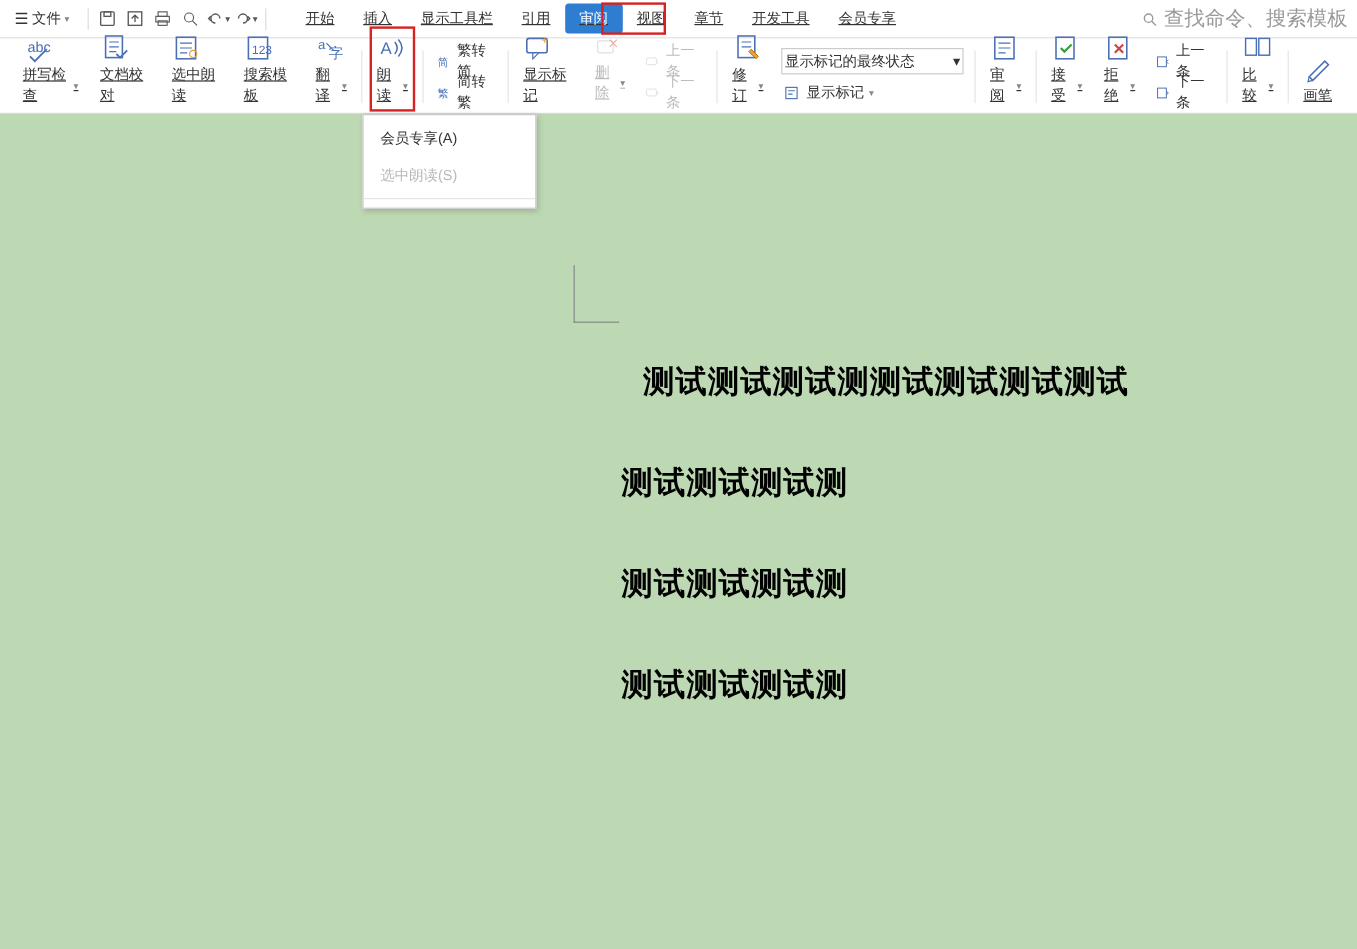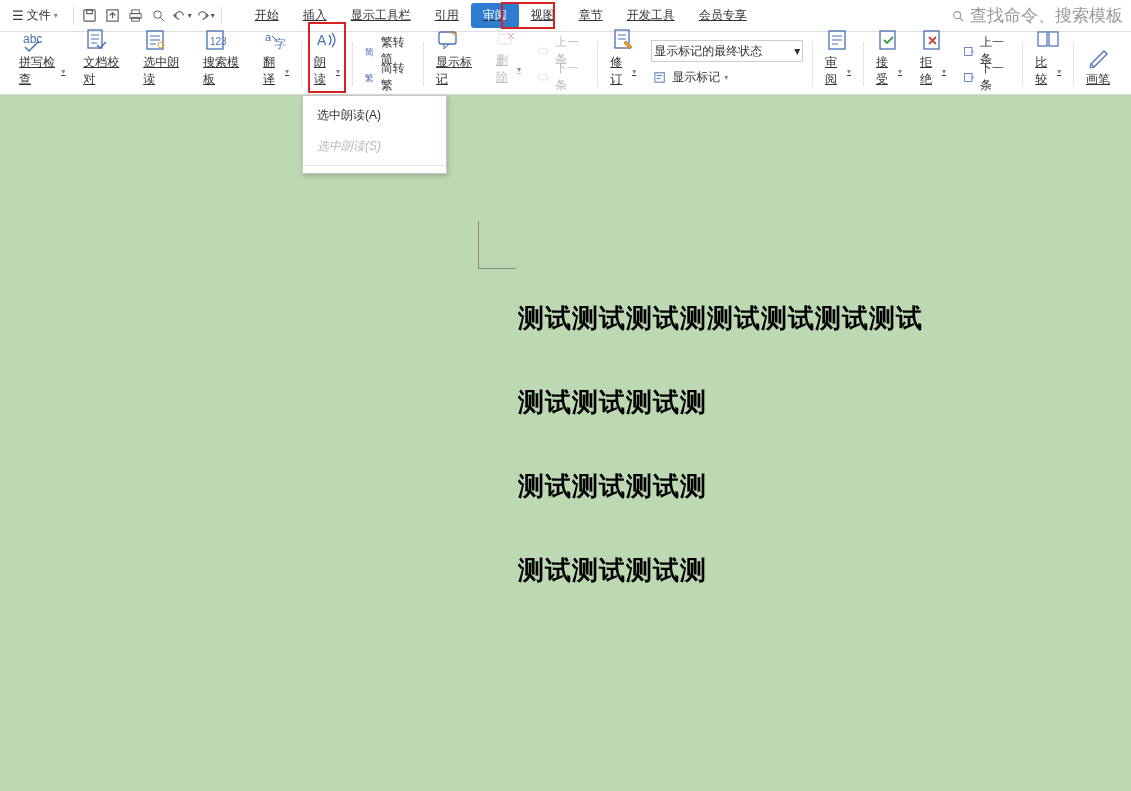--- a/index.html
+++ b/index.html
@@ -31,28 +31,28 @@
 .rb-stack { display: flex; flex-direction: column; gap: 4px; padding: 2px 0; }
 .rb-small { display: flex; align-items: center; gap: 4px; cursor: pointer; font-size: 12px; height: 22px; padding: 0 2px; }
 .rb-small svg { width: 15px; height: 15px; }
 .rb-small .caret { font-size: 8px; color: #888; }
 .rb-disabled { color: #bbb; }
 .rb-disabled svg { opacity: 0.45; }
 .markup-select { display: flex; align-items: center; border: 1px solid #ccc; height: 22px; width: 152px; padding: 0 2px; font-size: 12px; justify-content: space-between; cursor: pointer; }
 
 .dropdown-menu { position: absolute; top: 95px; left: 302px; width: 145px; background: #fff; border: 1px solid #c8c8c8; box-shadow: 1px 2px 5px rgba(0,0,0,0.2); padding: 4px 0; z-index: 100; }
 .dd-item { padding: 7px 14px; font-size: 12px; color: #333; cursor: pointer; }
-.dd-item.disabled { color: #b8b8b8; cursor: default; font-style: italic; }
+.dd-item.disabled { color: #b8b8b8; cursor: default; }
 .dd-sep { height: 1px; background: #e5e5e5; margin: 3px 0; }
 
 .doc-area { position: absolute; top: 95px; left: 0; right: 0; bottom: 0; background: #bdd9b3; overflow: hidden; }
 .page { position: absolute; left: 138px; top: 0; width: 993px; height: 100%; background: #bdd9b3; }
 .cursor-mark { position: absolute; left: 340px; top: 126px; width: 38px; height: 48px; border-left: 1px solid #888; border-bottom: 1px solid #888; }
 .doc-text { position: absolute; font-size: 26px; font-weight: 700; font-family: "SimHei","Microsoft YaHei",sans-serif; color: #000; letter-spacing: 1px; }
-.t1 { left: 380px; top: 206px; }
+.t1 { left: 398px; top: 206px; }
 .t2 { left: 380px; top: 290px; }
 .t3 { left: 380px; top: 374px; }
 .t4 { left: 380px; top: 458px; }
 </style>
 </head>
 <body>
 
 <div class="menubar">
   <div class="menu-file">
     <span class="hamburger">☰</span>
@@ -357,21 +357,21 @@
         <svg viewBox="0 0 26 26">
           <path d="M5 20 L18 7 L21 10 L8 23 Z" fill="none" stroke="#4a6fb5" stroke-width="1.3"></path>
           <path d="M5 20 L4 24 L8 23" fill="none" stroke="#4a6fb5"></path>
         </svg>
         <span class="lbl">画笔</span>
       </div>
     </div>
 </div>
 
 <div class="dropdown-menu">
-  <div class="dd-item">选中朗读(A)</div>
+  <div class="dd-item">会员专享(A)</div>
   <div class="dd-item disabled">选中朗读(S)</div>
   <div class="dd-sep"></div>
 </div>
 
 <div class="doc-area">
   <div class="page">
     <div class="cursor-mark"></div>
     <div class="doc-text t1">测试测试测试测测试测试测试测试</div>
     <div class="doc-text t2">测试测试测试测</div>
     <div class="doc-text t3">测试测试测试测</div>

